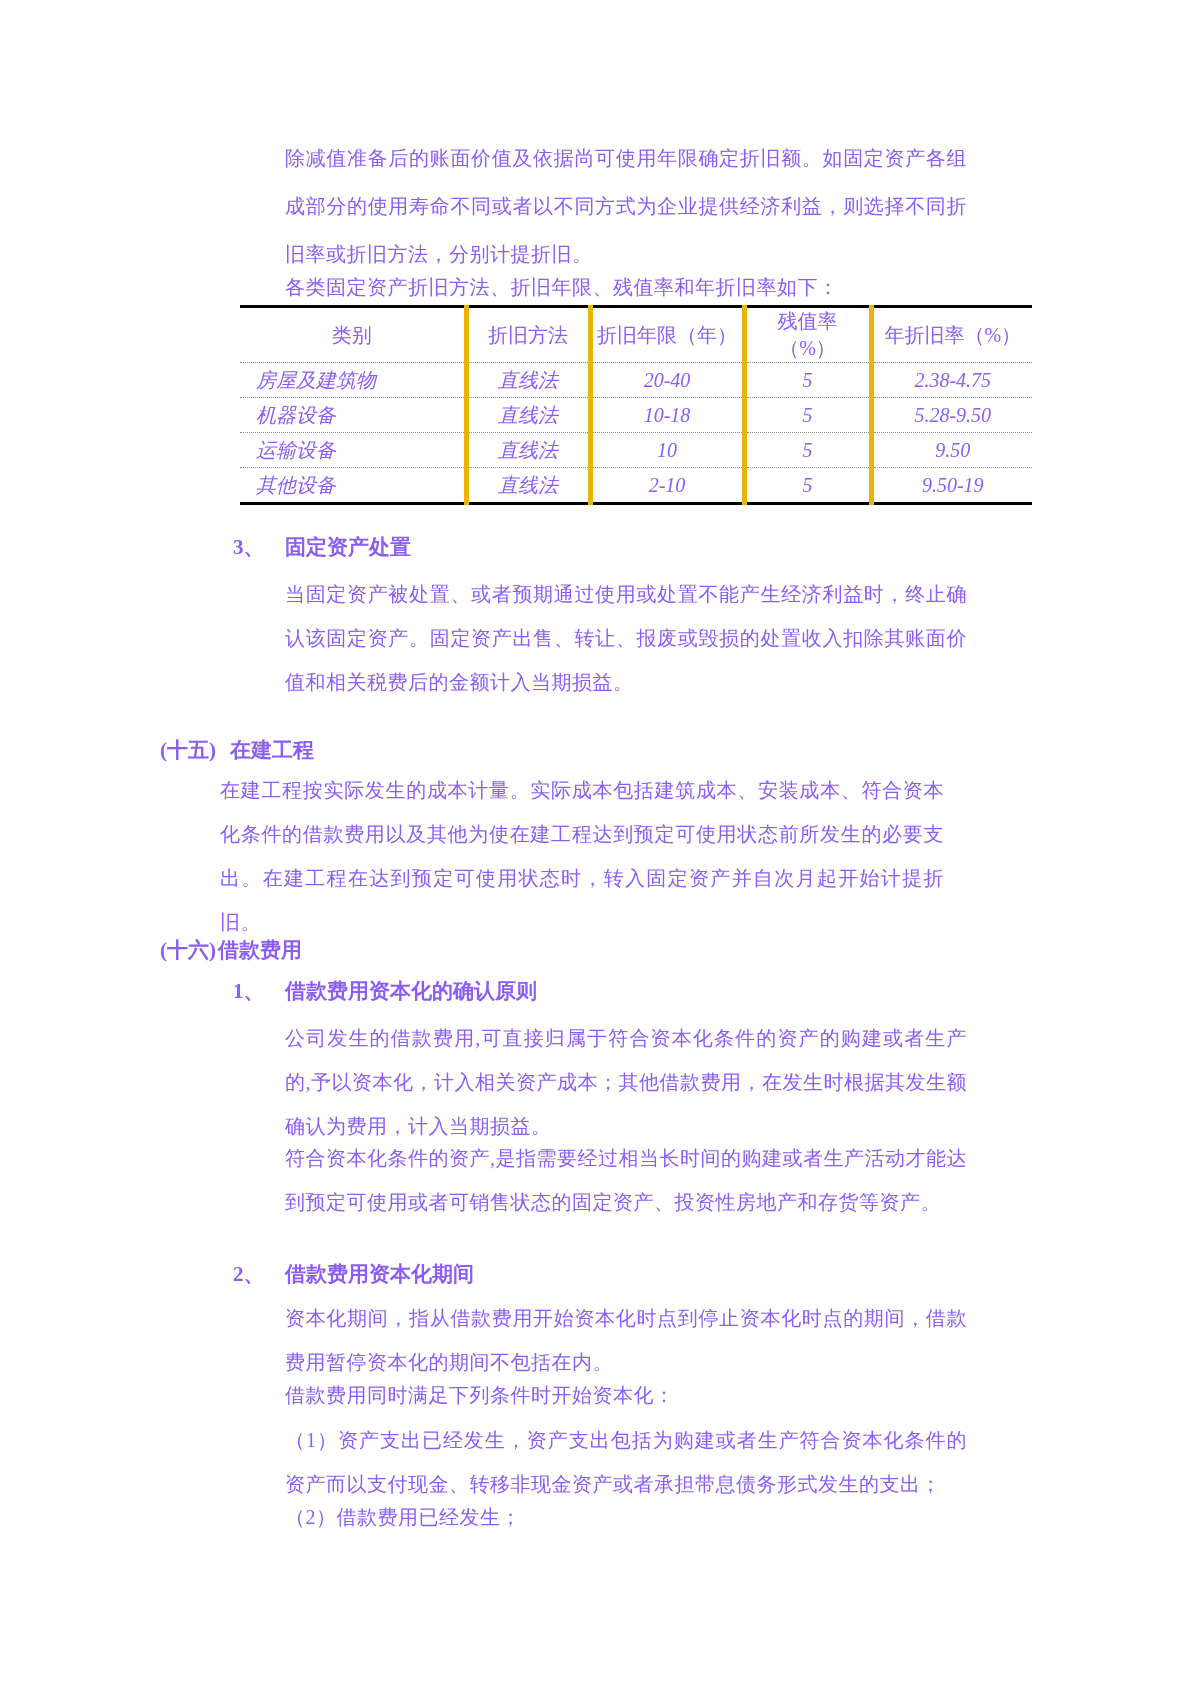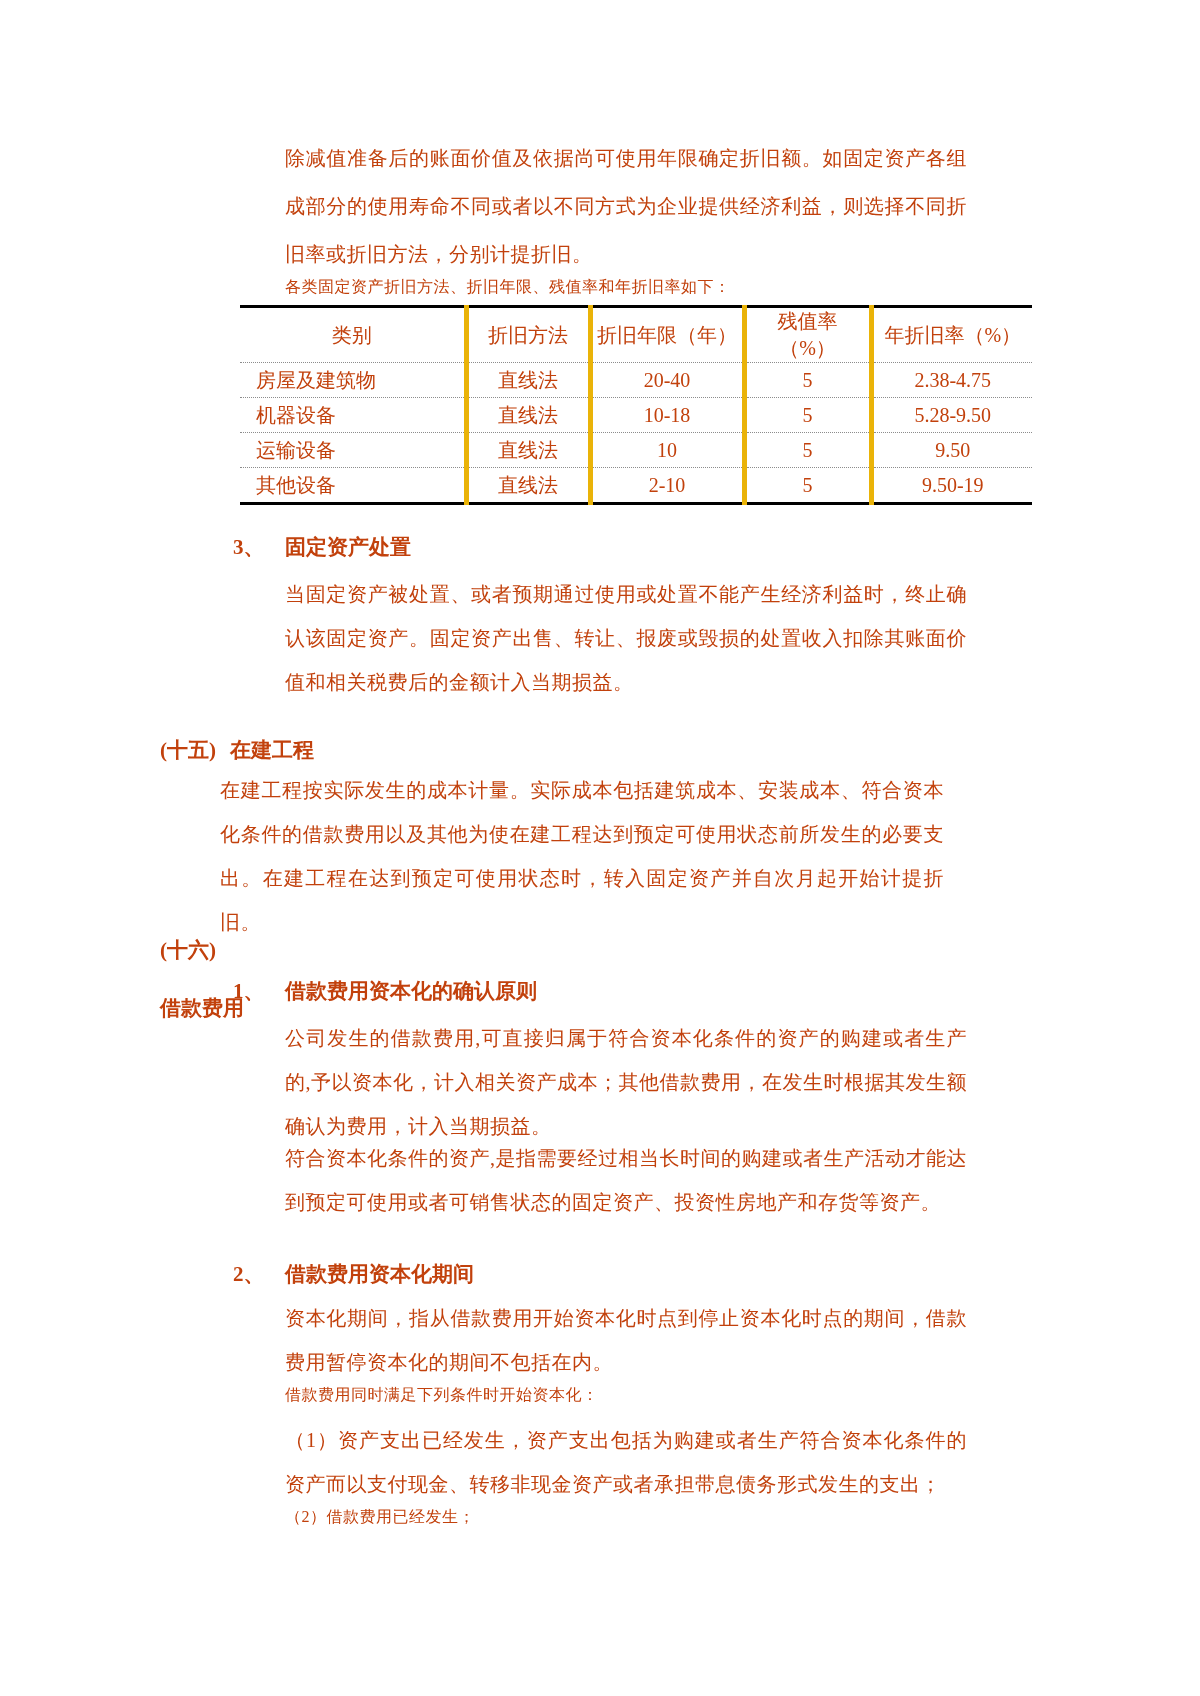--- a/index.html
+++ b/index.html
@@ -2,32 +2,32 @@
 <html><head>
 <meta charset="utf-8">
 <style>
   html, body { margin: 0; padding: 0; background: #ffffff; }
   .page {
     position: relative;
     width: 1200px;
     height: 1696px;
     background: #ffffff;
     font-family: "Liberation Serif", "DejaVu Serif", serif;
-    color: #c2410c;
+    color: #8b5cf6;
     overflow: hidden;
   }
   .abs { position: absolute; }
   .para {
     font-size: 20px;
     line-height: 44px;
     text-align: justify;
     letter-spacing: 0.5px;
   }
   .lh48 { line-height: 48px; }
-  .single-line { font-size: 16px; line-height: 30px; white-space: nowrap; letter-spacing: 0.5px; }
+  .single-line { font-size: 20px; line-height: 30px; white-space: nowrap; letter-spacing: 0.5px; }
   .heading { display: flex; font-size: 21px; font-weight: bold; line-height: 30px; }
   .hnum-wide { flex: 0 0 58px; }
   .hnum { flex: 0 0 52px; }
   
   table.dep {
     position: absolute;
     left: 240px;
     top: 305px;
     width: 792px;
     border-collapse: collapse;
@@ -37,21 +37,21 @@
     border-bottom: 3px solid #000000;
   }
   table.dep th, table.dep td {
     font-weight: normal;
     text-align: center;
     padding: 0 4px;
     border-bottom: 1px dotted #8c8c8c;
     overflow: hidden;
   }
   table.dep th { height: 32px; }
-  table.dep td { height: 34px; }
+  table.dep td { height: 34px; font-style: italic; }
   table.dep th + th, table.dep td + td { border-left: 5px solid #eab308; }
   table.dep td.cat { text-align: left; padding-left: 16px; }
   table.dep tr:last-child td { border-bottom: none; }
   .c1 { width: 226px; } .c2 { width: 124px; } .c3 { width: 154px; }
   .c4 { width: 127px; } .c5 { width: 161px; }
 </style>
 </head>
 <body>
 
 <div class="page">
@@ -114,21 +114,21 @@
     <span>固定资产处置</span>
   </div>
   <div class="abs para" style="left:285px; top:572px; width:682px;">当固定资产被处置、或者预期通过使用或处置不能产生经济利益时，终止确认该固定资产。固定资产出售、转让、报废或毁损的处置收入扣除其账面价值和相关税费后的金额计入当期损益。</div>
 
   <div class="abs heading" style="left:160px; top:735px; width:820px;gap:12px;">
     <span class="hnum-wide">(十五)</span>
     <span>在建工程</span>
   </div>
   <div class="abs para" style="left:220px; top:768px; width:724px;font-family:Liberation Serif, serif;">在建工程按实际发生的成本计量。实际成本包括建筑成本、安装成本、符合资本化条件的借款费用以及其他为使在建工程达到预定可使用状态前所发生的必要支出。在建工程在达到预定可使用状态时，转入固定资产并自次月起开始计提折旧。</div>
 
-  <div class="abs heading" style="left:160px; top:935px; width:820px;flex-direction:column;">
+  <div class="abs heading" style="left:160px; top:935px; width:820px;">
     <span class="hnum-wide">(十六)</span>
     <span>借款费用</span>
   </div>
 
   <div class="abs heading" style="left:233px; top:976px; width:740px;">
     <span class="hnum">1、</span>
     <span>借款费用资本化的确认原则</span>
   </div>
   <div class="abs para" style="left:285px; top:1016px; width:682px;">公司发生的借款费用,可直接归属于符合资本化条件的资产的购建或者生产的,予以资本化，计入相关资产成本；其他借款费用，在发生时根据其发生额确认为费用，计入当期损益。</div>
   <div class="abs para" style="left:285px; top:1136px; width:682px;">符合资本化条件的资产,是指需要经过相当长时间的购建或者生产活动才能达到预定可使用或者可销售状态的固定资产、投资性房地产和存货等资产。</div>

